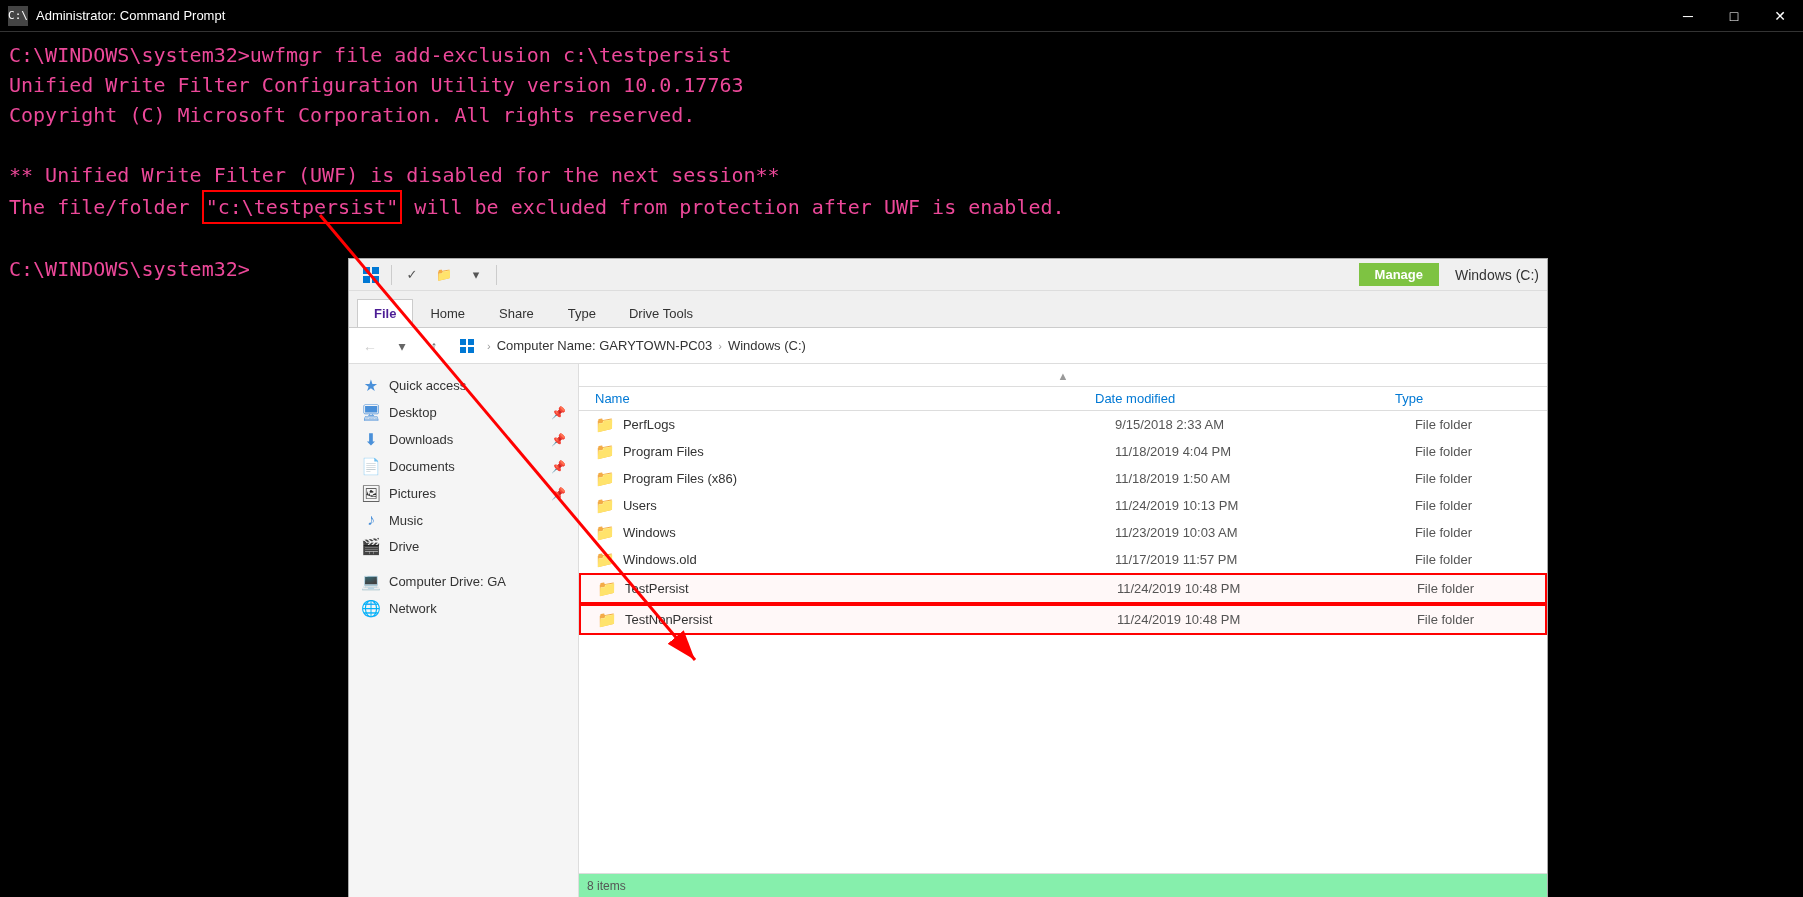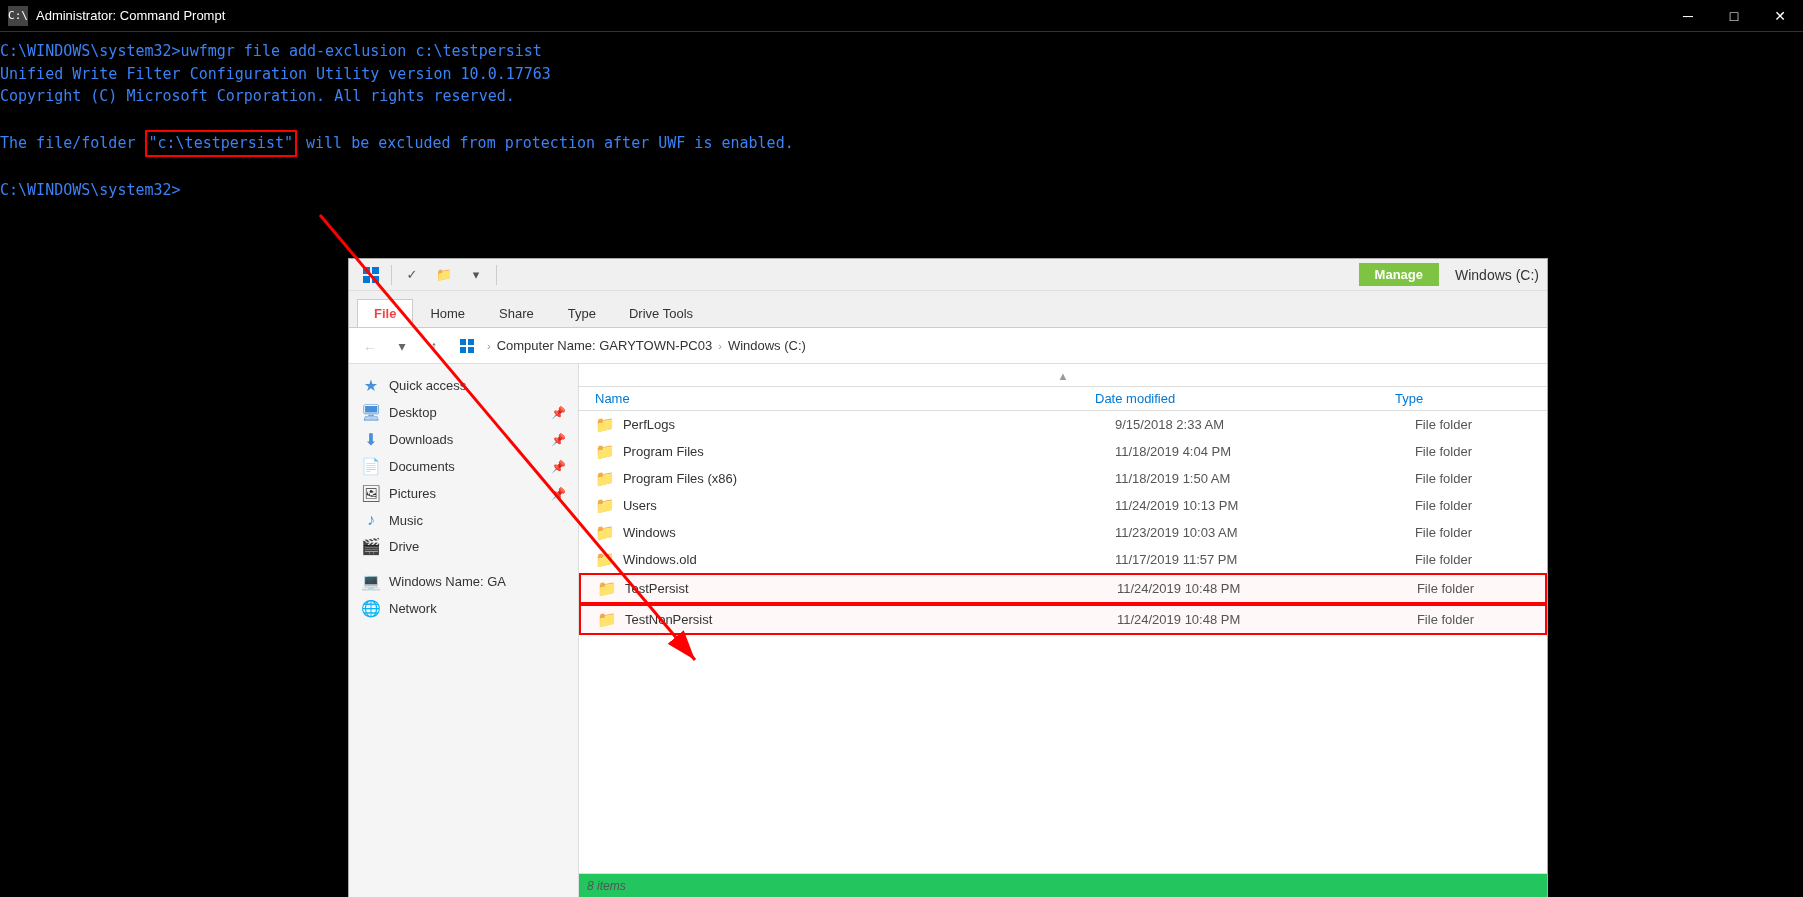--- a/index.html
+++ b/index.html
@@ -66,25 +66,25 @@
       align-items: center;
       justify-content: center;
       font-size: 14px;
       color: #fff;
       font-family: 'Segoe UI', sans-serif;
       cursor: pointer;
       background: transparent;
     }
 
     .cmd-content {
-      padding: 8px 0;
-      font-size: 15px;
+      padding: 8px 9px;
+      font-size: 20px;
       line-height: 1.5;
       font-family: 'Consolas', monospace;
-      color: #3b82f6;
+      color: #ec4899;
     }
 
     .cmd-line { white-space: pre; }
 
     
     .highlight-box {
       display: inline-block;
       border: 2px solid red;
       padding: 0 2px;
     }
@@ -176,21 +176,21 @@
       font-size: 13px;
       color: #333;
       cursor: pointer;
       border: 1px solid transparent;
       border-bottom: none;
       font-family: 'Segoe UI', sans-serif;
     }
     .ribbon-tab.active {
       background: #fff;
       border-color: #ccc;
-      color: #ef4444;
+      color: #4c1d95;
       font-weight: 600;
       margin-top: 12px;
     }
 
     .ribbon-tab-drive {
       padding: 6px 16px;
       font-size: 13px;
       color: #333;
       cursor: pointer;
       font-family: 'Segoe UI', sans-serif;
@@ -318,29 +318,28 @@
 
     
     .file-row.highlighted {
       border: 2px solid red;
       background: #fff8f8;
     }
 
     
     .status-bar {
       height: 24px;
-      background: #22c55e;
+      background: #86efac;
       border-top: 1px solid #ddd;
       display: flex;
       align-items: center;
       padding: 4px 8px;
       font-size: 12px;
       color: #555;
       font-family: 'Segoe UI', sans-serif;
-      font-style: italic;
     }
 
     
     .folder-yellow { color: #f5a623; }
   </style>
 </head>
 <body>
 
 <div class="cmd-window">
   <div class="cmd-titlebar">
@@ -353,20 +352,21 @@
       <div class="cmd-btn">□</div>
       <div class="cmd-btn close">✕</div>
     </div>
   </div>
 
   <div class="cmd-content">
     <div class="cmd-line">C:\WINDOWS\system32&gt;uwfmgr file add-exclusion c:\testpersist</div>
     <div class="cmd-line">Unified Write Filter Configuration Utility version 10.0.17763</div>
     <div class="cmd-line">Copyright (C) Microsoft Corporation. All rights reserved.</div>
     <div class="cmd-line">&nbsp;</div>
+    <div class="cmd-line">** Unified Write Filter (UWF) is disabled for the next session**</div>
     <div class="cmd-line">The file/folder <span class="highlight-box">"c:\testpersist"</span> will be excluded from protection after UWF is enabled.</div>
     <div class="cmd-line">&nbsp;</div>
     <div class="cmd-line">C:\WINDOWS\system32&gt;</div>
   </div>
 </div>
 
 <div class="explorer-window">
 
   <div class="ribbon">
     <div class="ribbon-top">
@@ -445,21 +445,21 @@
         <span class="sidebar-item-icon" style="color:#4a90d9;">♪</span>
         <span>Music</span>
       </div>
       <div class="sidebar-item">
         <span class="sidebar-item-icon">🎬</span>
         <span>Drive</span>
       </div>
       <div style="height:8px;"></div>
       <div class="sidebar-item">
         <span class="sidebar-item-icon" style="color:#4a90d9;">💻</span>
-        <span>Windows Name: GA</span>
+        <span>Computer Drive: GA</span>
       </div>
       <div class="sidebar-item">
         <span class="sidebar-item-icon" style="color:#4a90d9;">🌐</span>
         <span>Network</span>
       </div>
     </div>
 
     <div class="content-area">
 
       <div style="text-align:center;padding:2px;background:#fff;border-bottom:1px solid #ddd;">

